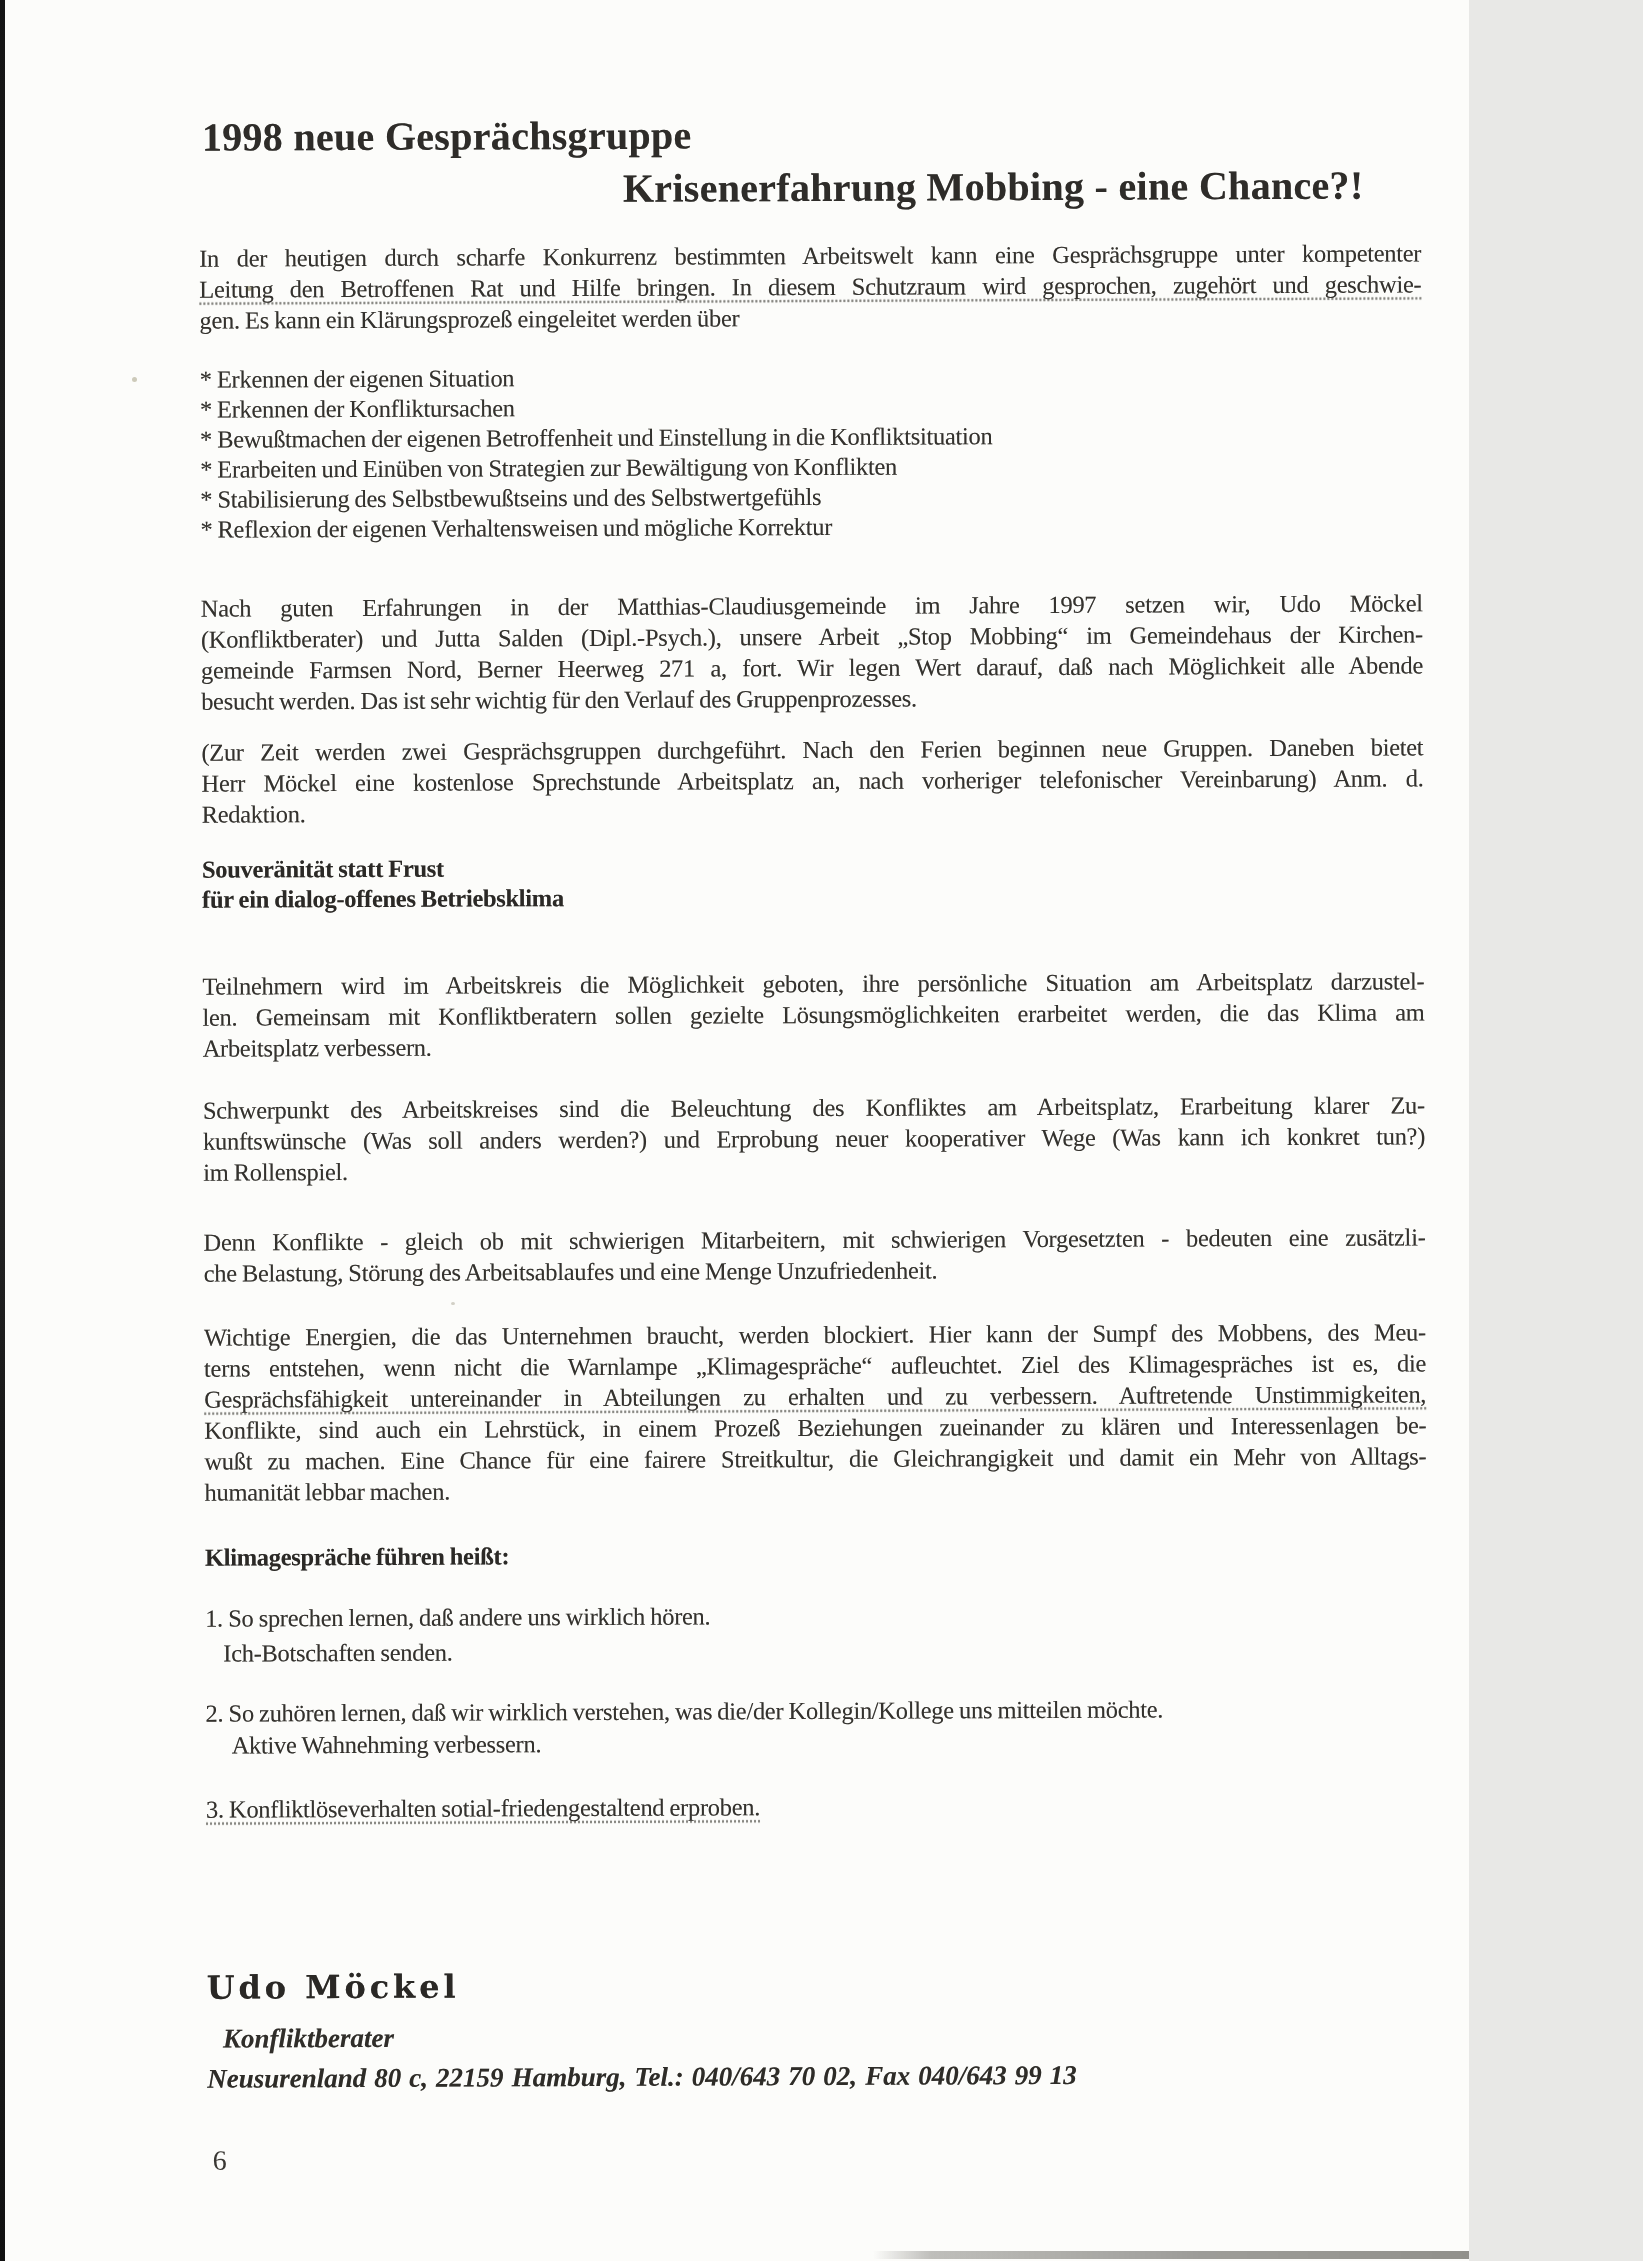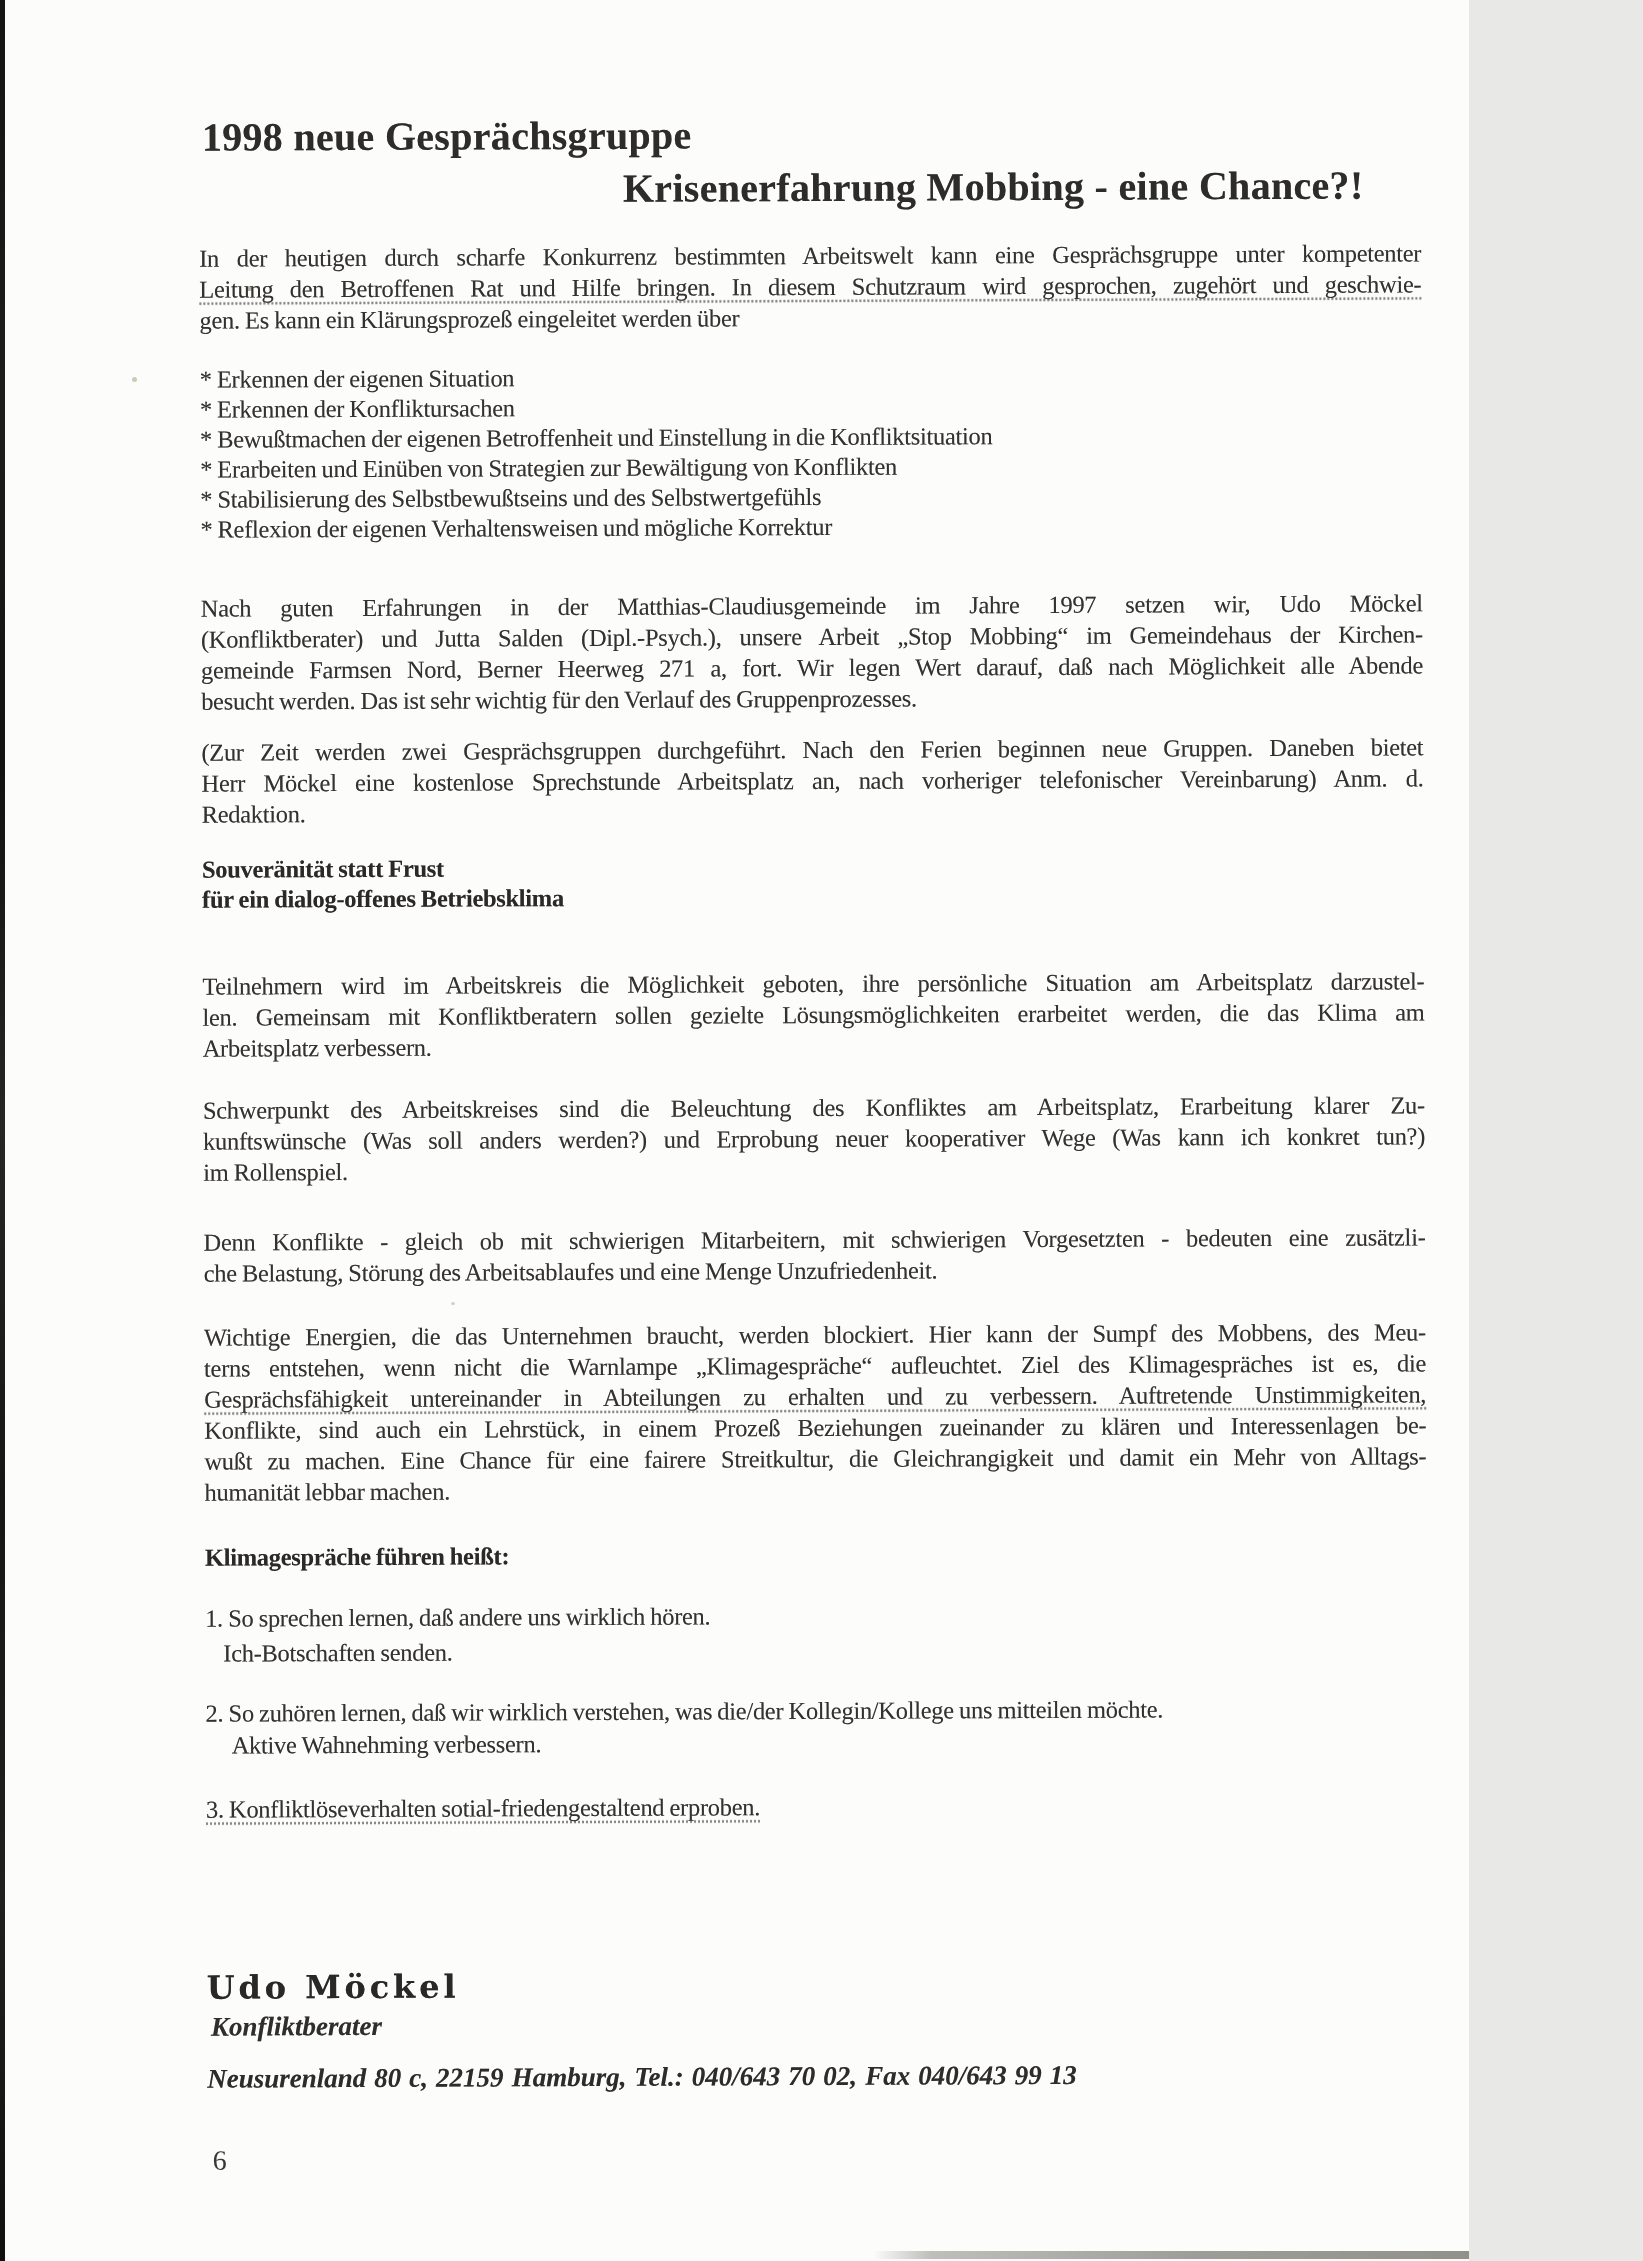--- a/index.html
+++ b/index.html
@@ -87,21 +87,21 @@
     font-size: 32px;
     font-weight: bold;
     line-height: 39px;
     letter-spacing: 3.9px;
     color: #2a2825;
     white-space: nowrap;
     text-shadow: 0 0 0.6px rgba(42,40,37,.5);
   }
   .sig-role {
     position: absolute;
-    margin: 4px;
+    margin: 16px;
     font-size: 27px;
     font-weight: bold;
     font-style: italic;
     line-height: 34px;
     color: #302e2a;
     white-space: nowrap;
     text-shadow: 0 0 0.6px rgba(48,46,42,.4);
   }
   .sig-address {
     position: absolute;

